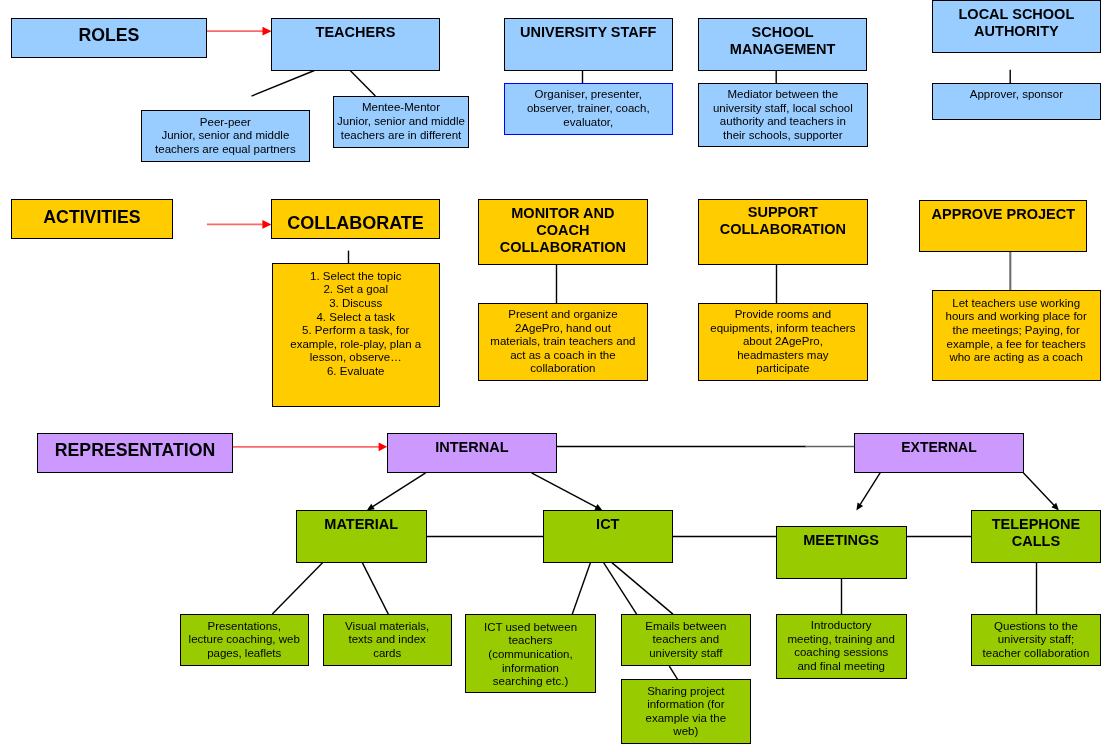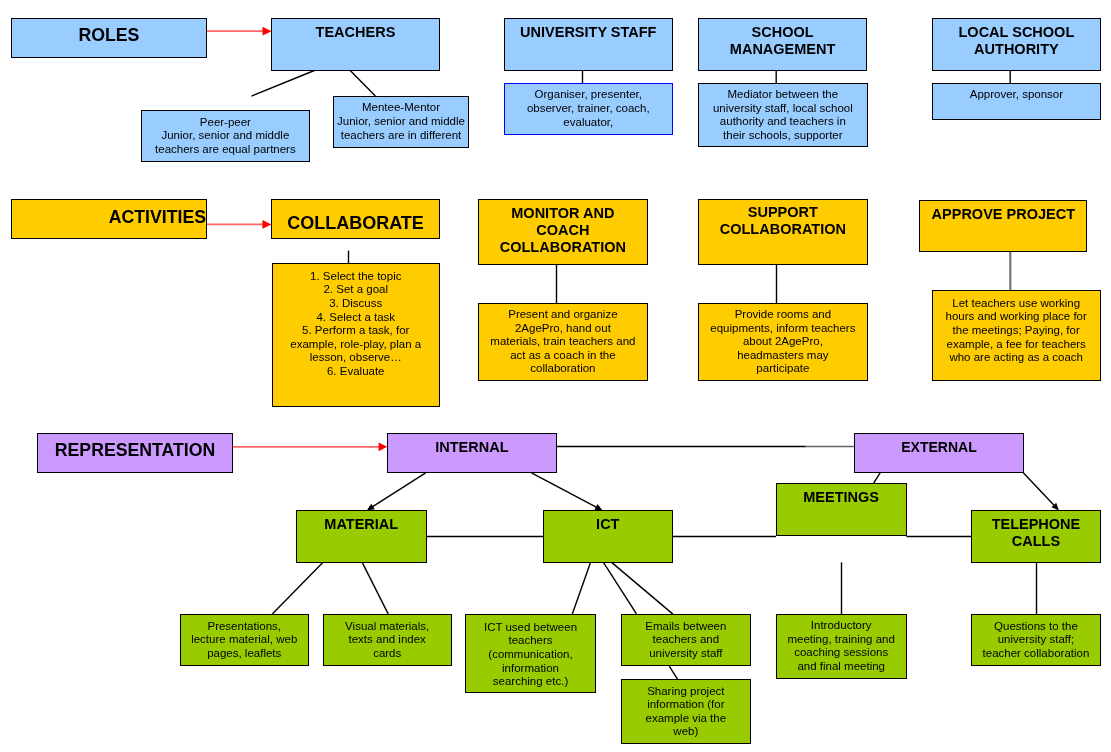--- a/index.html
+++ b/index.html
@@ -103,34 +103,34 @@
         </div>
       </div>
 <div class="node" style="left:697.8px;top:83.4px;width:170.1px;height:63.8px;background:#99CCFF;border-color:#000000;font-size:11.5px;padding-bottom:0px;">
         <div class="ntxt">
           <span>Mediator between the</span>
           <span>university staff, local school</span>
           <span>authority and teachers in</span>
           <span>their schools, supporter</span>
         </div>
       </div>
-<div class="node bold" style="left:931.6px;top:18px;width:169.6px;height:53.1px;background:#99CCFF;border-color:#000000;font-size:14.5px;align-items:flex-start;padding-top:5px;">
+<div class="node bold" style="left:931.6px;top:0;width:169.6px;height:53.1px;background:#99CCFF;border-color:#000000;font-size:14.5px;align-items:flex-start;padding-top:5px;">
         <div class="ntxt">
           <span>LOCAL SCHOOL</span>
           <span>AUTHORITY</span>
         </div>
       </div>
 <div class="node" style="left:931.6px;top:83.4px;width:169.6px;height:37.0px;background:#99CCFF;border-color:#000000;font-size:11.5px;align-items:flex-start;padding-top:3.5px;">
         <div class="ntxt">
           <span>Approver, sponsor</span>
         </div>
       </div>
 </div>
 <div class="row-group">
-<div class="node bold" style="left:11.0px;top:199.0px;width:196.0px;height:39.9px;background:#FFCC00;border-color:#000000;font-size:17.7px;padding-bottom:3.1px;text-align:right;">
+<div class="node bold" style="left:11.0px;top:199.0px;width:162px;height:39.9px;background:#FFCC00;border-color:#000000;font-size:17.7px;padding-bottom:3.1px;">
         <div class="ntxt">
           <span>ACTIVITIES</span>
         </div>
       </div>
 <div class="node bold" style="left:271.4px;top:198.6px;width:168.3px;height:40px;background:#FFCC00;border-color:#000000;font-size:18px;align-items:flex-start;padding-top:13px;">
         <div class="ntxt">
           <span>COLLABORATE</span>
         </div>
       </div>
 <div class="node" style="left:271.5px;top:263.4px;width:168.5px;height:144.1px;background:#FFCC00;border-color:#000000;font-size:11.5px;align-items:flex-start;padding-top:5.5px;">
@@ -210,35 +210,35 @@
 <div class="node bold" style="left:295.7px;top:509.8px;width:131.1px;height:53.0px;background:#99CC00;border-color:#000000;font-size:14.5px;align-items:flex-start;padding-top:5px;">
         <div class="ntxt">
           <span>MATERIAL</span>
         </div>
       </div>
 <div class="node bold" style="left:542.8px;top:509.8px;width:130.0px;height:53.0px;background:#99CC00;border-color:#000000;font-size:14.5px;align-items:flex-start;padding-top:5px;">
         <div class="ntxt">
           <span>ICT</span>
         </div>
       </div>
-<div class="node bold" style="left:775.7px;top:483px;width:130.9px;height:53.0px;background:#99CC00;border-color:#000000;font-size:14.5px;align-items:flex-start;padding-top:5px;">
+<div class="node bold" style="left:775.7px;top:526px;width:130.9px;height:53.0px;background:#99CC00;border-color:#000000;font-size:14.5px;align-items:flex-start;padding-top:5px;">
         <div class="ntxt">
           <span>MEETINGS</span>
         </div>
       </div>
 <div class="node bold" style="left:970.8px;top:509.8px;width:130.3px;height:53.0px;background:#99CC00;border-color:#000000;font-size:14.5px;align-items:flex-start;padding-top:5px;">
         <div class="ntxt">
           <span>TELEPHONE</span>
           <span>CALLS</span>
         </div>
       </div>
 <div class="node" style="left:179.9px;top:613.9px;width:128.7px;height:52.2px;background:#99CC00;border-color:#000000;font-size:11.5px;padding-bottom:0px;">
         <div class="ntxt">
           <span>Presentations,</span>
-          <span>lecture material, web</span>
+          <span>lecture coaching, web</span>
           <span>pages, leaflets</span>
         </div>
       </div>
 <div class="node" style="left:322.6px;top:613.9px;width:129.2px;height:52.2px;background:#99CC00;border-color:#000000;font-size:11.5px;padding-bottom:0px;">
         <div class="ntxt">
           <span>Visual materials,</span>
           <span>texts and index</span>
           <span>cards</span>
         </div>
       </div>

